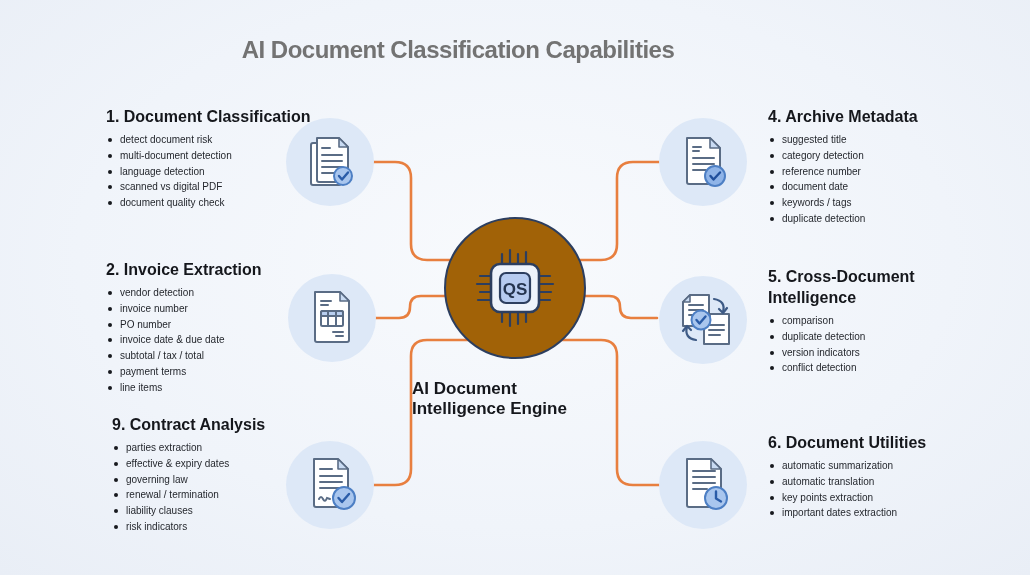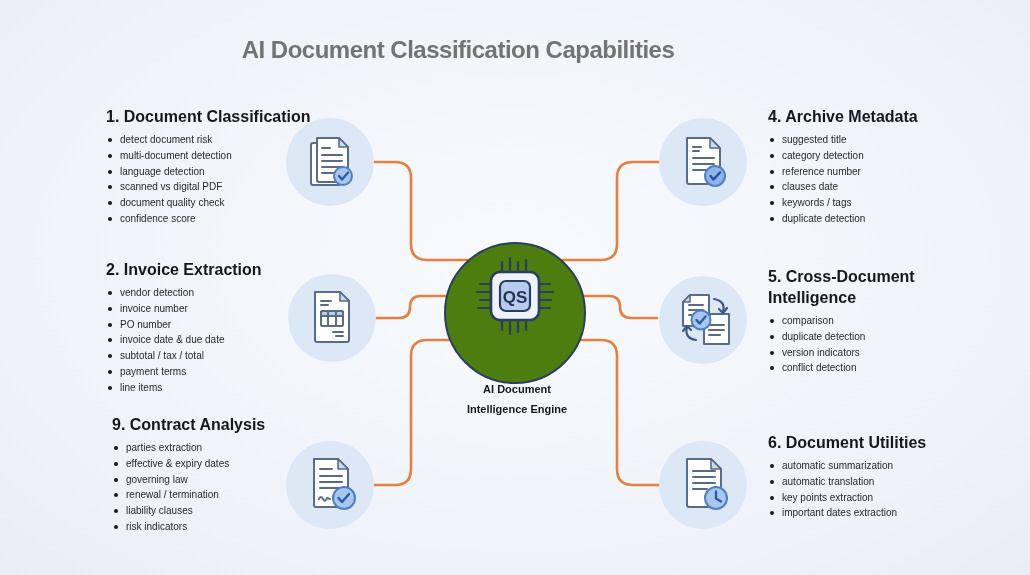--- a/index.html
+++ b/index.html
@@ -36,27 +36,27 @@
   #s6{left:768px;top:432px;width:230px;}
   
   .medallion{
     position:absolute;z-index:2;width:88px;height:88px;border-radius:50%;
     background:#dde8f7;display:flex;align-items:center;justify-content:center;
   }
   #i1{left:286px;top:118px;} #i2{left:288px;top:274px;} #i3{left:286px;top:441px;}
   #i4{left:659px;top:118px;} #i5{left:659px;top:276px;} #i6{left:659px;top:441px;}
   
   .hub-circle{
-    position:absolute;z-index:3;left:444px;top:242px;width:142px;height:142px;border-radius:50%;
-    background:#4d7c0f;border:2.5px solid #2c3e5f;box-sizing:border-box;
-    display:flex;justify-content:center;
+    position:absolute;z-index:3;left:444px;top:217px;width:142px;height:142px;border-radius:50%;
+    background:#a16207;border:2.5px solid #2c3e5f;box-sizing:border-box;
+    display:flex;align-items:center;justify-content:center;
   }
   .hub-caption{
-    position:absolute;z-index:2;left:412px;top:379px;width:210px;text-align:center;
-    font-size:11px;line-height:20px;font-weight:bold;color:#15171c;
+    position:absolute;z-index:2;left:412px;top:379px;width:210px;
+    font-size:17px;line-height:20px;font-weight:bold;color:#15171c;
   }
   .doc-stroke{stroke:#5a6c85;stroke-width:2;fill:#ffffff;stroke-linejoin:round;}
   .doc-line{stroke:#5a6c85;stroke-width:2;stroke-linecap:round;}
   .doc-fold{fill:#c9dbf3;stroke:#5a6c85;stroke-width:1.6;stroke-linejoin:round;}
   .accent-circle{fill:#a9c6ee;stroke:#4d7fc4;stroke-width:2;}
   .accent-mark{fill:none;stroke:#2a5ca8;stroke-width:2.4;stroke-linecap:round;stroke-linejoin:round;}
   .chip-pin{stroke:#2c3e5f;stroke-width:2.2;stroke-linecap:round;}
 </style>
 </head>
 <body>
@@ -75,21 +75,20 @@
   </svg>
 
   <div class="section" id="s1">
     <h2>1. Document Classification</h2>
     <ul>
         <li>detect document risk</li>
         <li>multi-document detection</li>
         <li>language detection</li>
         <li>scanned vs digital PDF</li>
         <li>document quality check</li>
-        <li>confidence score</li>
       </ul>
   </div>
   <div class="section" id="s2">
     <h2>2. Invoice Extraction</h2>
     <ul>
         <li>vendor detection</li>
         <li>invoice number</li>
         <li>PO number</li>
         <li>invoice date &amp; due date</li>
         <li>subtotal / tax / total</li>
@@ -107,21 +106,21 @@
         <li>liability clauses</li>
         <li>risk indicators</li>
       </ul>
   </div>
   <div class="section" id="s4">
     <h2>4. Archive Metadata</h2>
     <ul>
         <li>suggested title</li>
         <li>category detection</li>
         <li>reference number</li>
-        <li>clauses date</li>
+        <li>document date</li>
         <li>keywords / tags</li>
         <li>duplicate detection</li>
       </ul>
   </div>
   <div class="section" id="s5">
     <h2>5. Cross-Document Intelligence</h2>
     <ul>
         <li>comparison</li>
         <li>duplicate detection</li>
         <li>version indicators</li>

